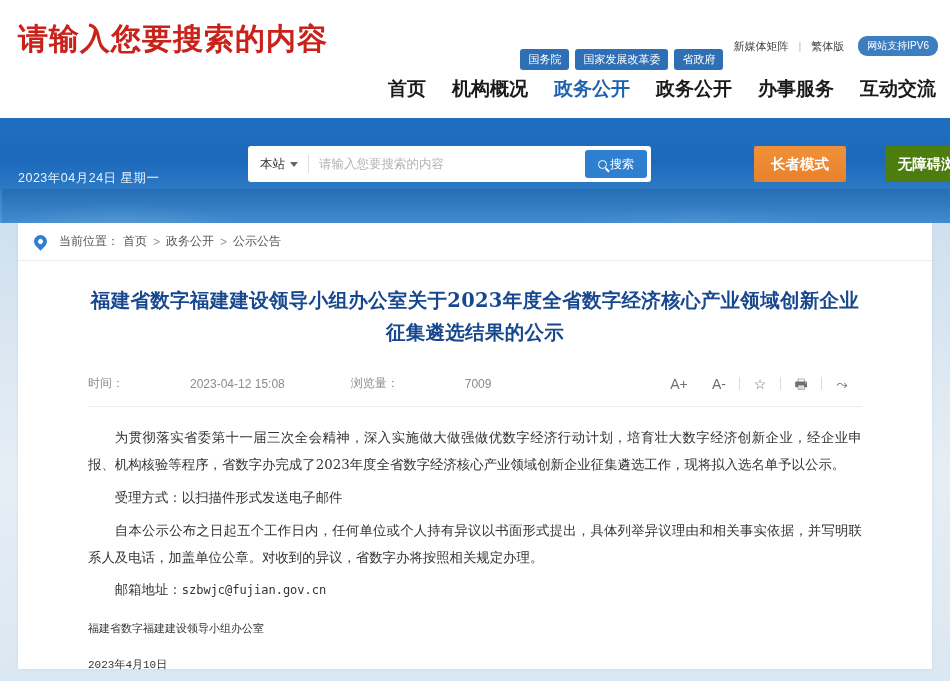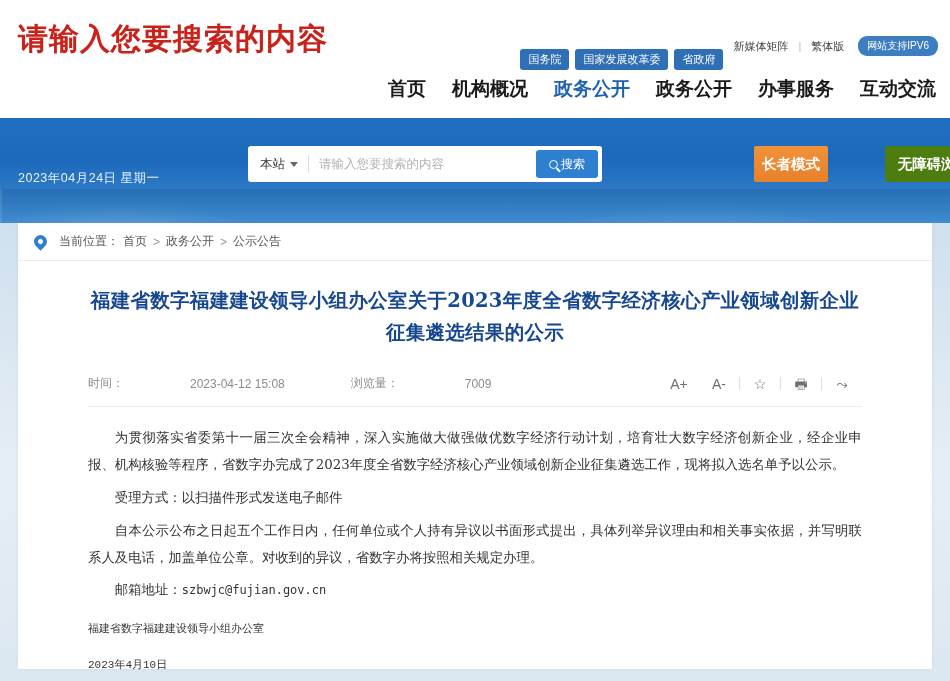--- a/index.html
+++ b/index.html
@@ -116,21 +116,21 @@
   .banner-date {
     position: absolute;
     left: 18px; top: 52px;
     color: #eaf3fb;
     font-size: 12.5px;
     letter-spacing: .5px;
   }
   .searchbar {
     position: absolute;
     left: 248px; top: 146px;
-    width: 354px; height: 36px;
+    width: 403px; height: 36px;
     background: #fff;
     border-radius: 3px;
     display: flex;
     align-items: center;
     z-index: 5;
   }
   .scope {
     display: flex; align-items: center; gap: 5px;
     padding: 0 10px 0 12px;
     font-size: 12.5px; color: #333;
@@ -173,21 +173,21 @@
   }
   .mag::after {
     content:"";
     position:absolute; right:-4px; bottom:-3px;
     width: 5px; height: 1.6px; background: #fff;
     transform: rotate(45deg);
   }
   .btn-orange {
     position: absolute;
     left: 754px; top: 146px;
-    width: 74px; height: 36px;
+    width: 92px; height: 36px;
     background: linear-gradient(180deg,#f0913a,#e8812a);
     color: #fff;
     font-size: 14.5px; font-weight: bold;
     display: flex; align-items: center; justify-content: center;
     border-radius: 2px;
     cursor: pointer;
     z-index: 5;
   }
   .btn-blue {
     position: absolute;

